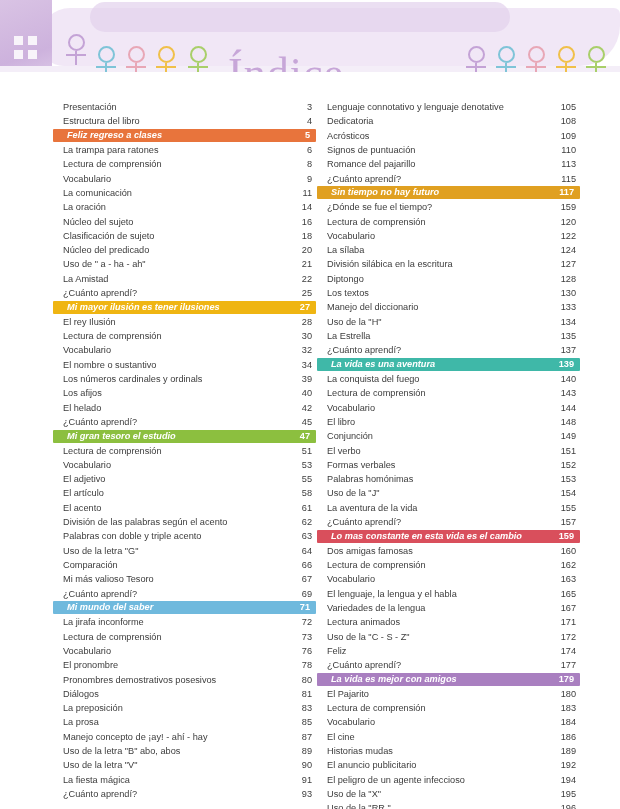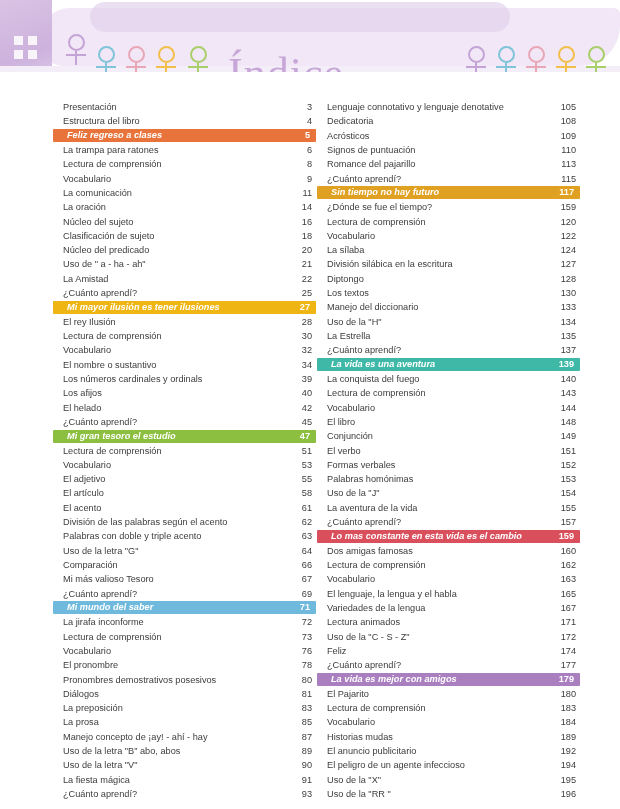--- a/index.html
+++ b/index.html
@@ -526,20 +526,24 @@
       </div>
       <div class="row">
         <span class="t">Lectura de comprensión</span>
         <span class="p">183</span>
       </div>
       <div class="row">
         <span class="t">Vocabulario</span>
         <span class="p">184</span>
       </div>
       <div class="row">
+        <span class="t">El cine</span>
+        <span class="p">186</span>
+      </div>
+      <div class="row">
         <span class="t">Historias mudas</span>
         <span class="p">189</span>
       </div>
       <div class="row">
         <span class="t">El anuncio publicitario</span>
         <span class="p">192</span>
       </div>
       <div class="row">
         <span class="t">El peligro de un agente infeccioso</span>
         <span class="p">194</span>

